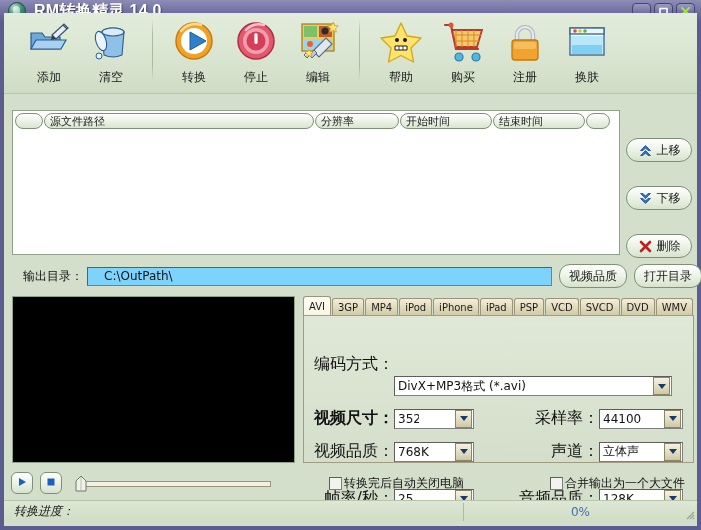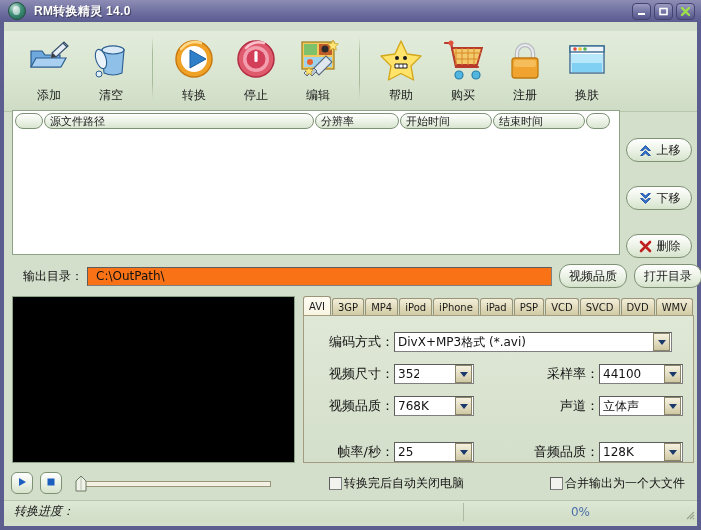--- a/index.html
+++ b/index.html
@@ -29,36 +29,36 @@
     width:16px;height:16px;margin-left:8px;border-radius:50%;
     background:radial-gradient(circle at 35% 30%,#cfe8e0 0%,#3f8f78 45%,#1e5c49 100%);
     border:1px solid #24523f;
     position:relative;flex:none;
   }
   #app-icon:after{
     content:"";position:absolute;left:4px;top:3px;width:7px;height:9px;
     border-radius:50% 50% 45% 45%;background:rgba(255,255,255,.55);
   }
   #title-text{
-    color:#ffffff;font-size:12px;font-weight:bold;margin-left:8px;
+    color:#ffffff;font-size:16px;font-weight:bold;margin-left:8px;
     text-shadow:1px 1px 1px rgba(0,0,0,.45);
     letter-spacing:.3px;white-space:nowrap;
   }
   #win-buttons{margin-left:auto;display:flex;gap:3px;margin-right:6px;}
   .win-btn{
     width:17px;height:15px;border-radius:4px;
     background:linear-gradient(180deg,#9a9ac0 0%,#6e6fa0 60%,#55578c 100%);
     border:1px solid #43456f;
     display:flex;align-items:center;justify-content:center;
     color:#e9e9f5;font-size:10px;line-height:1;cursor:pointer;
   }
   .win-btn svg{display:block;}
   
   #toolbar{
-    position:absolute;left:0;top:31px;width:693px;height:80px;
+    position:absolute;left:0;top:13px;width:693px;height:80px;
     background:linear-gradient(180deg,#e3ecdc 0%,#d9e5d0 55%,#cfdcc5 100%);
     border-bottom:1px solid #b6c6aa;
     display:flex;align-items:flex-start;
   }
   .tb-btn{
     width:62px;height:76px;margin-top:2px;
     display:flex;flex-direction:column;align-items:center;justify-content:flex-start;
     cursor:pointer;background:transparent;border:none;
   }
   .tb-btn .ico{width:46px;height:46px;margin-top:4px;position:relative;}
@@ -111,21 +111,21 @@
   
   #outdir-row{
     position:absolute;left:19px;top:264px;width:682px;height:24px;
     display:flex;align-items:center;
   }
   #outdir-label{font-size:12px;color:#121212;white-space:nowrap;margin-right:4px;
     font-family:"DejaVu Sans","Liberation Sans",sans-serif;}
   #outdir-input{
     flex:none;width:465px;height:19px;box-sizing:border-box;
     border:1px solid #7f7f7f;border-top-color:#5d5d5d;border-left-color:#5d5d5d;
-    background:#f97316;font-size:12px;color:#121212;padding:1px 8px;
+    background:#7dd3fc;font-size:12px;color:#121212;padding:1px 16px;
     font-family:"DejaVu Sans","Liberation Sans",sans-serif;
   }
   .dir-btn{
     height:22px;padding:0 9px;margin-left:7px;
     border:1px solid #7d9275;border-radius:11px;
     background:linear-gradient(180deg,#ffffff 0%,#eef4e9 45%,#d6e3cc 100%);
     display:flex;align-items:center;justify-content:center;
     font-size:12px;color:#1b1b1b;cursor:pointer;white-space:nowrap;
     font-family:"DejaVu Sans","Liberation Sans",sans-serif;
   }
@@ -153,21 +153,21 @@
     border-color:#9a9478;
   }
   #settings-box{
     position:absolute;left:0;top:19px;width:391px;height:148px;
     box-sizing:border-box;
     border:1px solid #a39c80;
     background:linear-gradient(180deg,#dfe8d6 0%,#d4dfcb 100%);
   }
   .srow{display:flex;align-items:center;margin:0;}
   .slabel{
-    font-size:13px;color:#121212;text-align:right;white-space:nowrap;
+    font-size:16px;color:#121212;text-align:right;white-space:nowrap;
     font-family:"DejaVu Sans","Liberation Sans",sans-serif;
   }
   .combo{
     position:relative;height:20px;box-sizing:border-box;
     border:1px solid #7f7f7f;border-top-color:#5d5d5d;border-left-color:#5d5d5d;
     background:#ffffff;display:flex;align-items:center;cursor:pointer;
   }
   .combo .cval{
     flex:1;font-size:12px;color:#121212;padding-left:3px;white-space:nowrap;overflow:hidden;
     font-family:"DejaVu Sans","Liberation Sans",sans-serif;
@@ -459,28 +459,28 @@
       <div class="tab">VCD</div>
       <div class="tab">SVCD</div>
       <div class="tab">DVD</div>
       <div class="tab">WMV</div>
     </div>
 
     <div id="settings-box">
 
       <div class="srow" style="margin-top:16px;">
         <div class="slabel" style="width:90px;">编码方式：</div>
-        <div class="combo" style="width:278px;">
+        <div class="combo" style="width:278px;margin-top:44px;">
           <div class="cval">DivX+MP3格式 (*.avi)</div>
           <div class="arrow"></div>
         </div>
       </div>
 
       <div class="srow" style="margin-top:12px;">
-        <div class="slabel" style="width:90px;">视频尺寸：</div>
+        <div class="slabel" style="width:90px;font-weight:bold;">视频尺寸：</div>
         <div class="combo" style="width:80px;gap:36px;">
           <div class="cval">352x240</div>
           <div class="arrow"></div>
         </div>
         <div class="slabel" style="width:125px;">采样率：</div>
         <div class="combo" style="width:84px;">
           <div class="cval">44100</div>
           <div class="arrow"></div>
         </div>
       </div>

